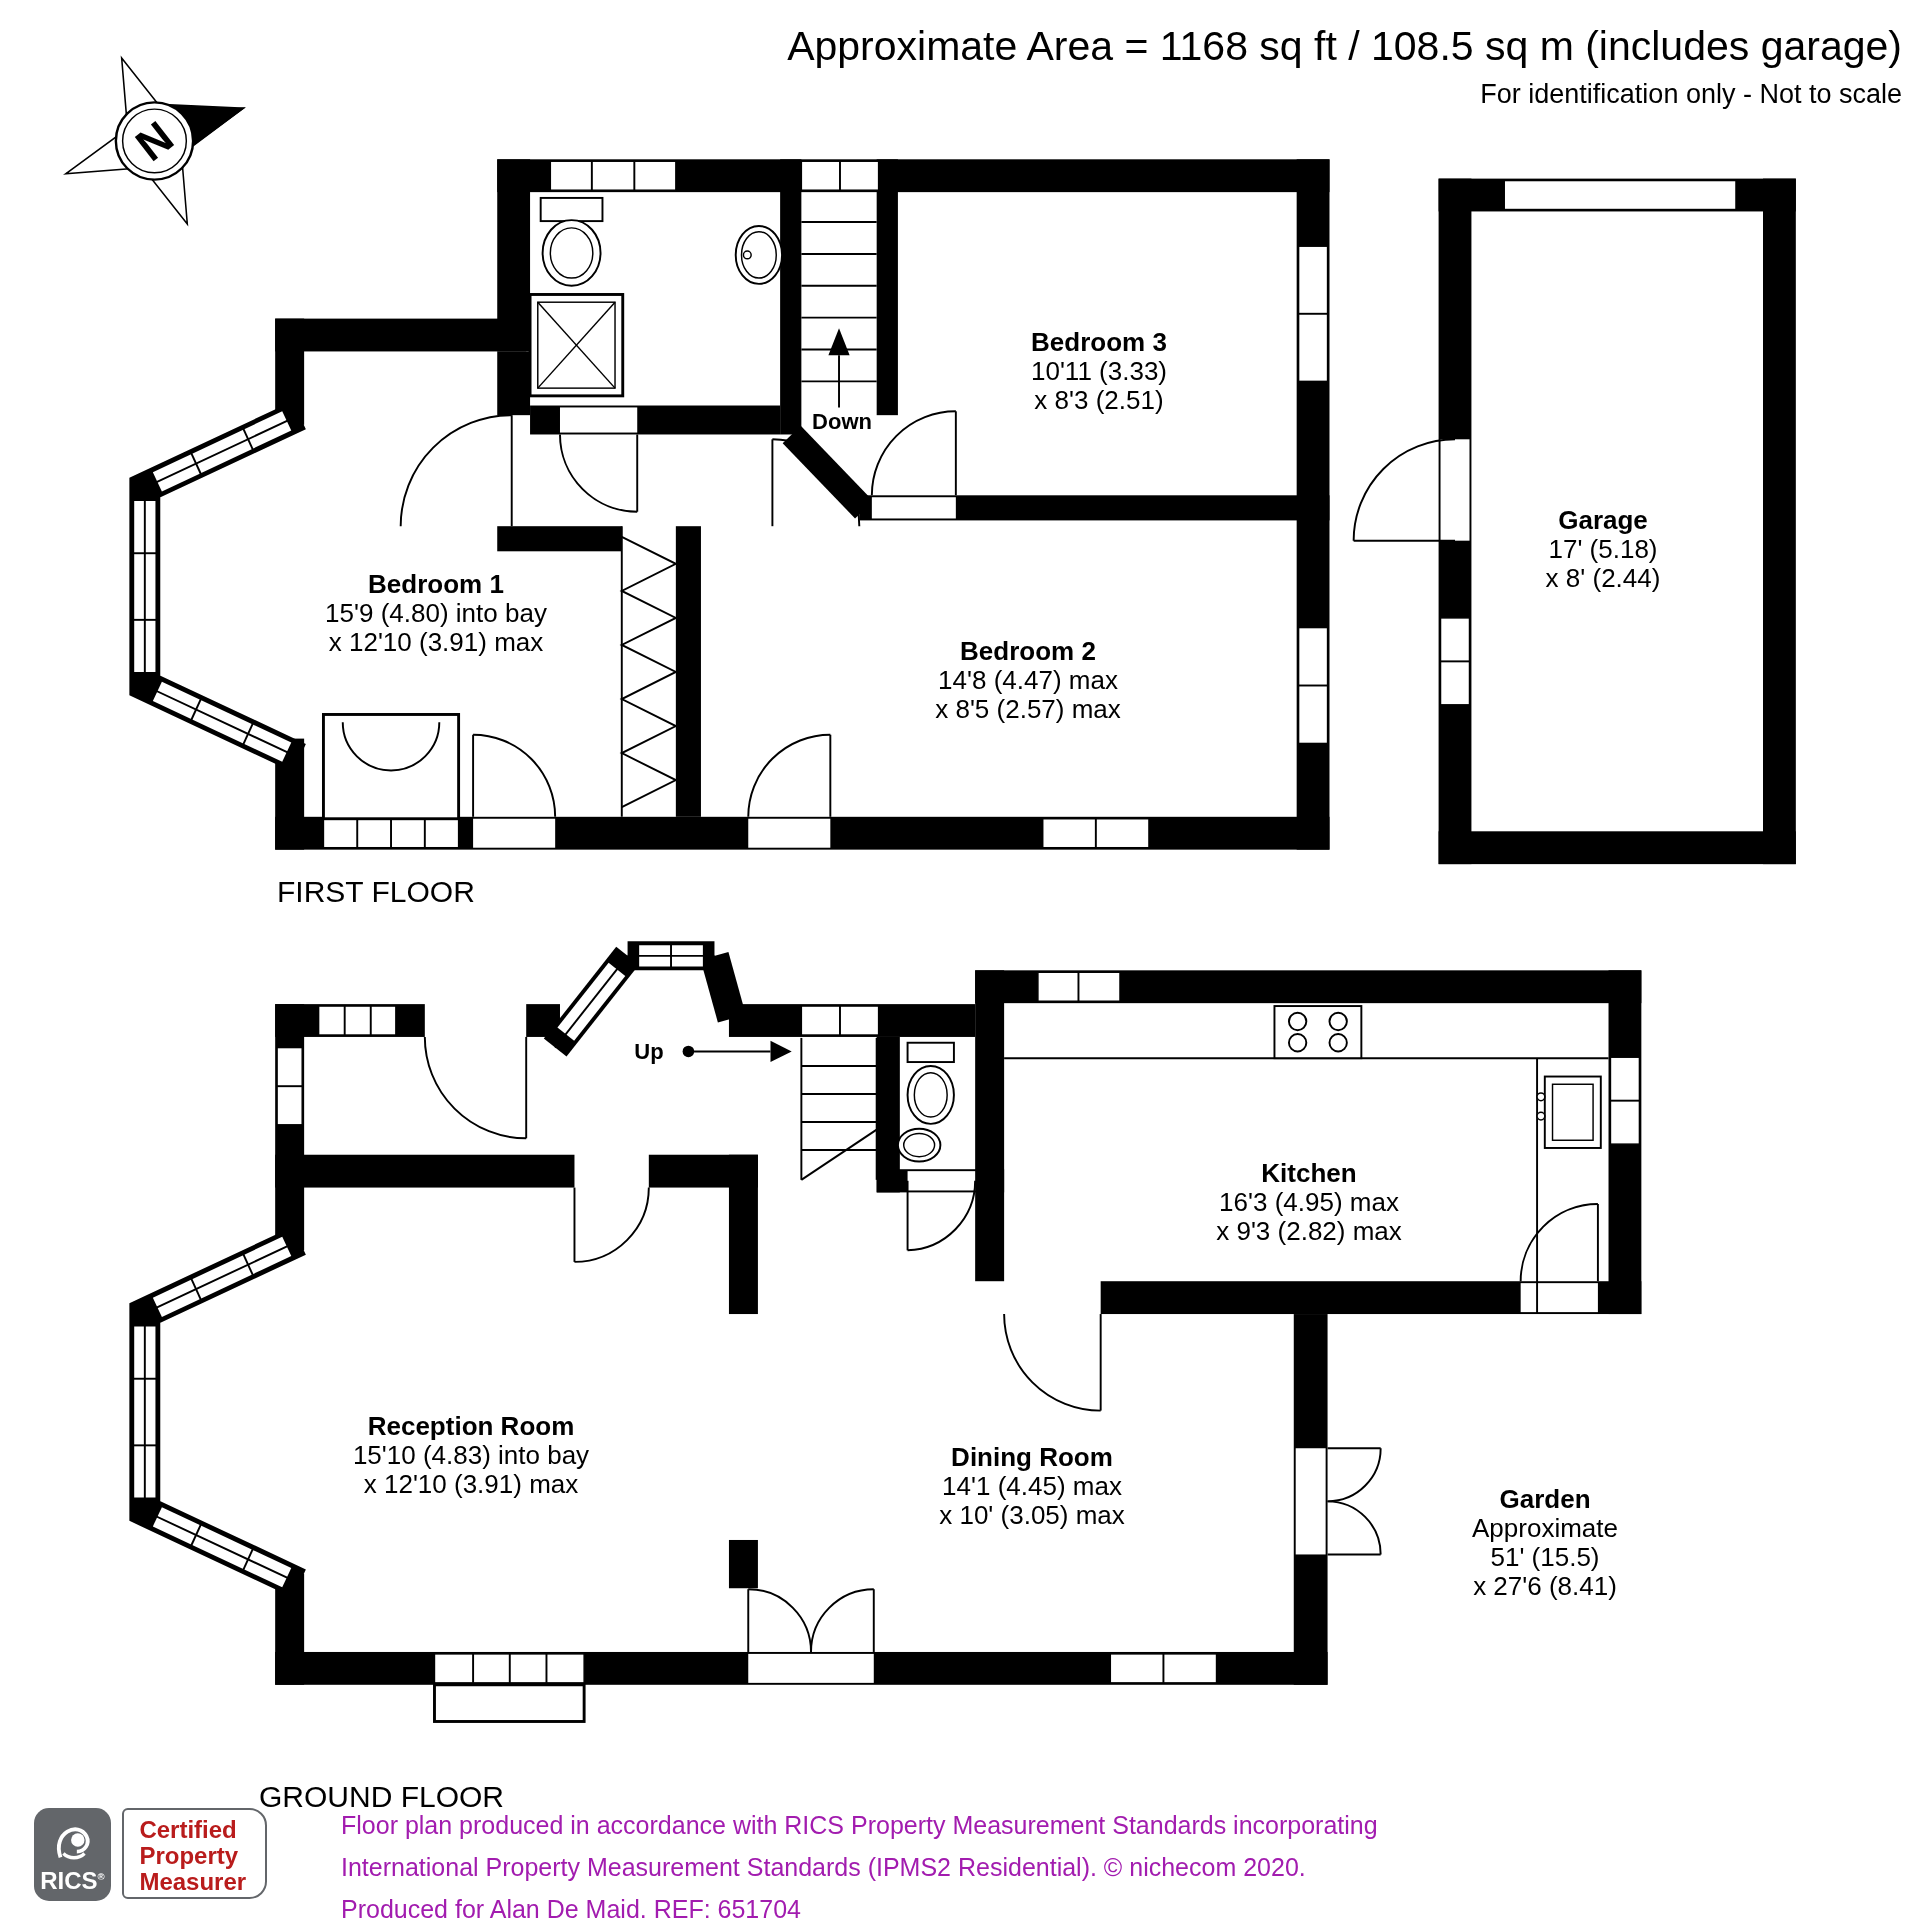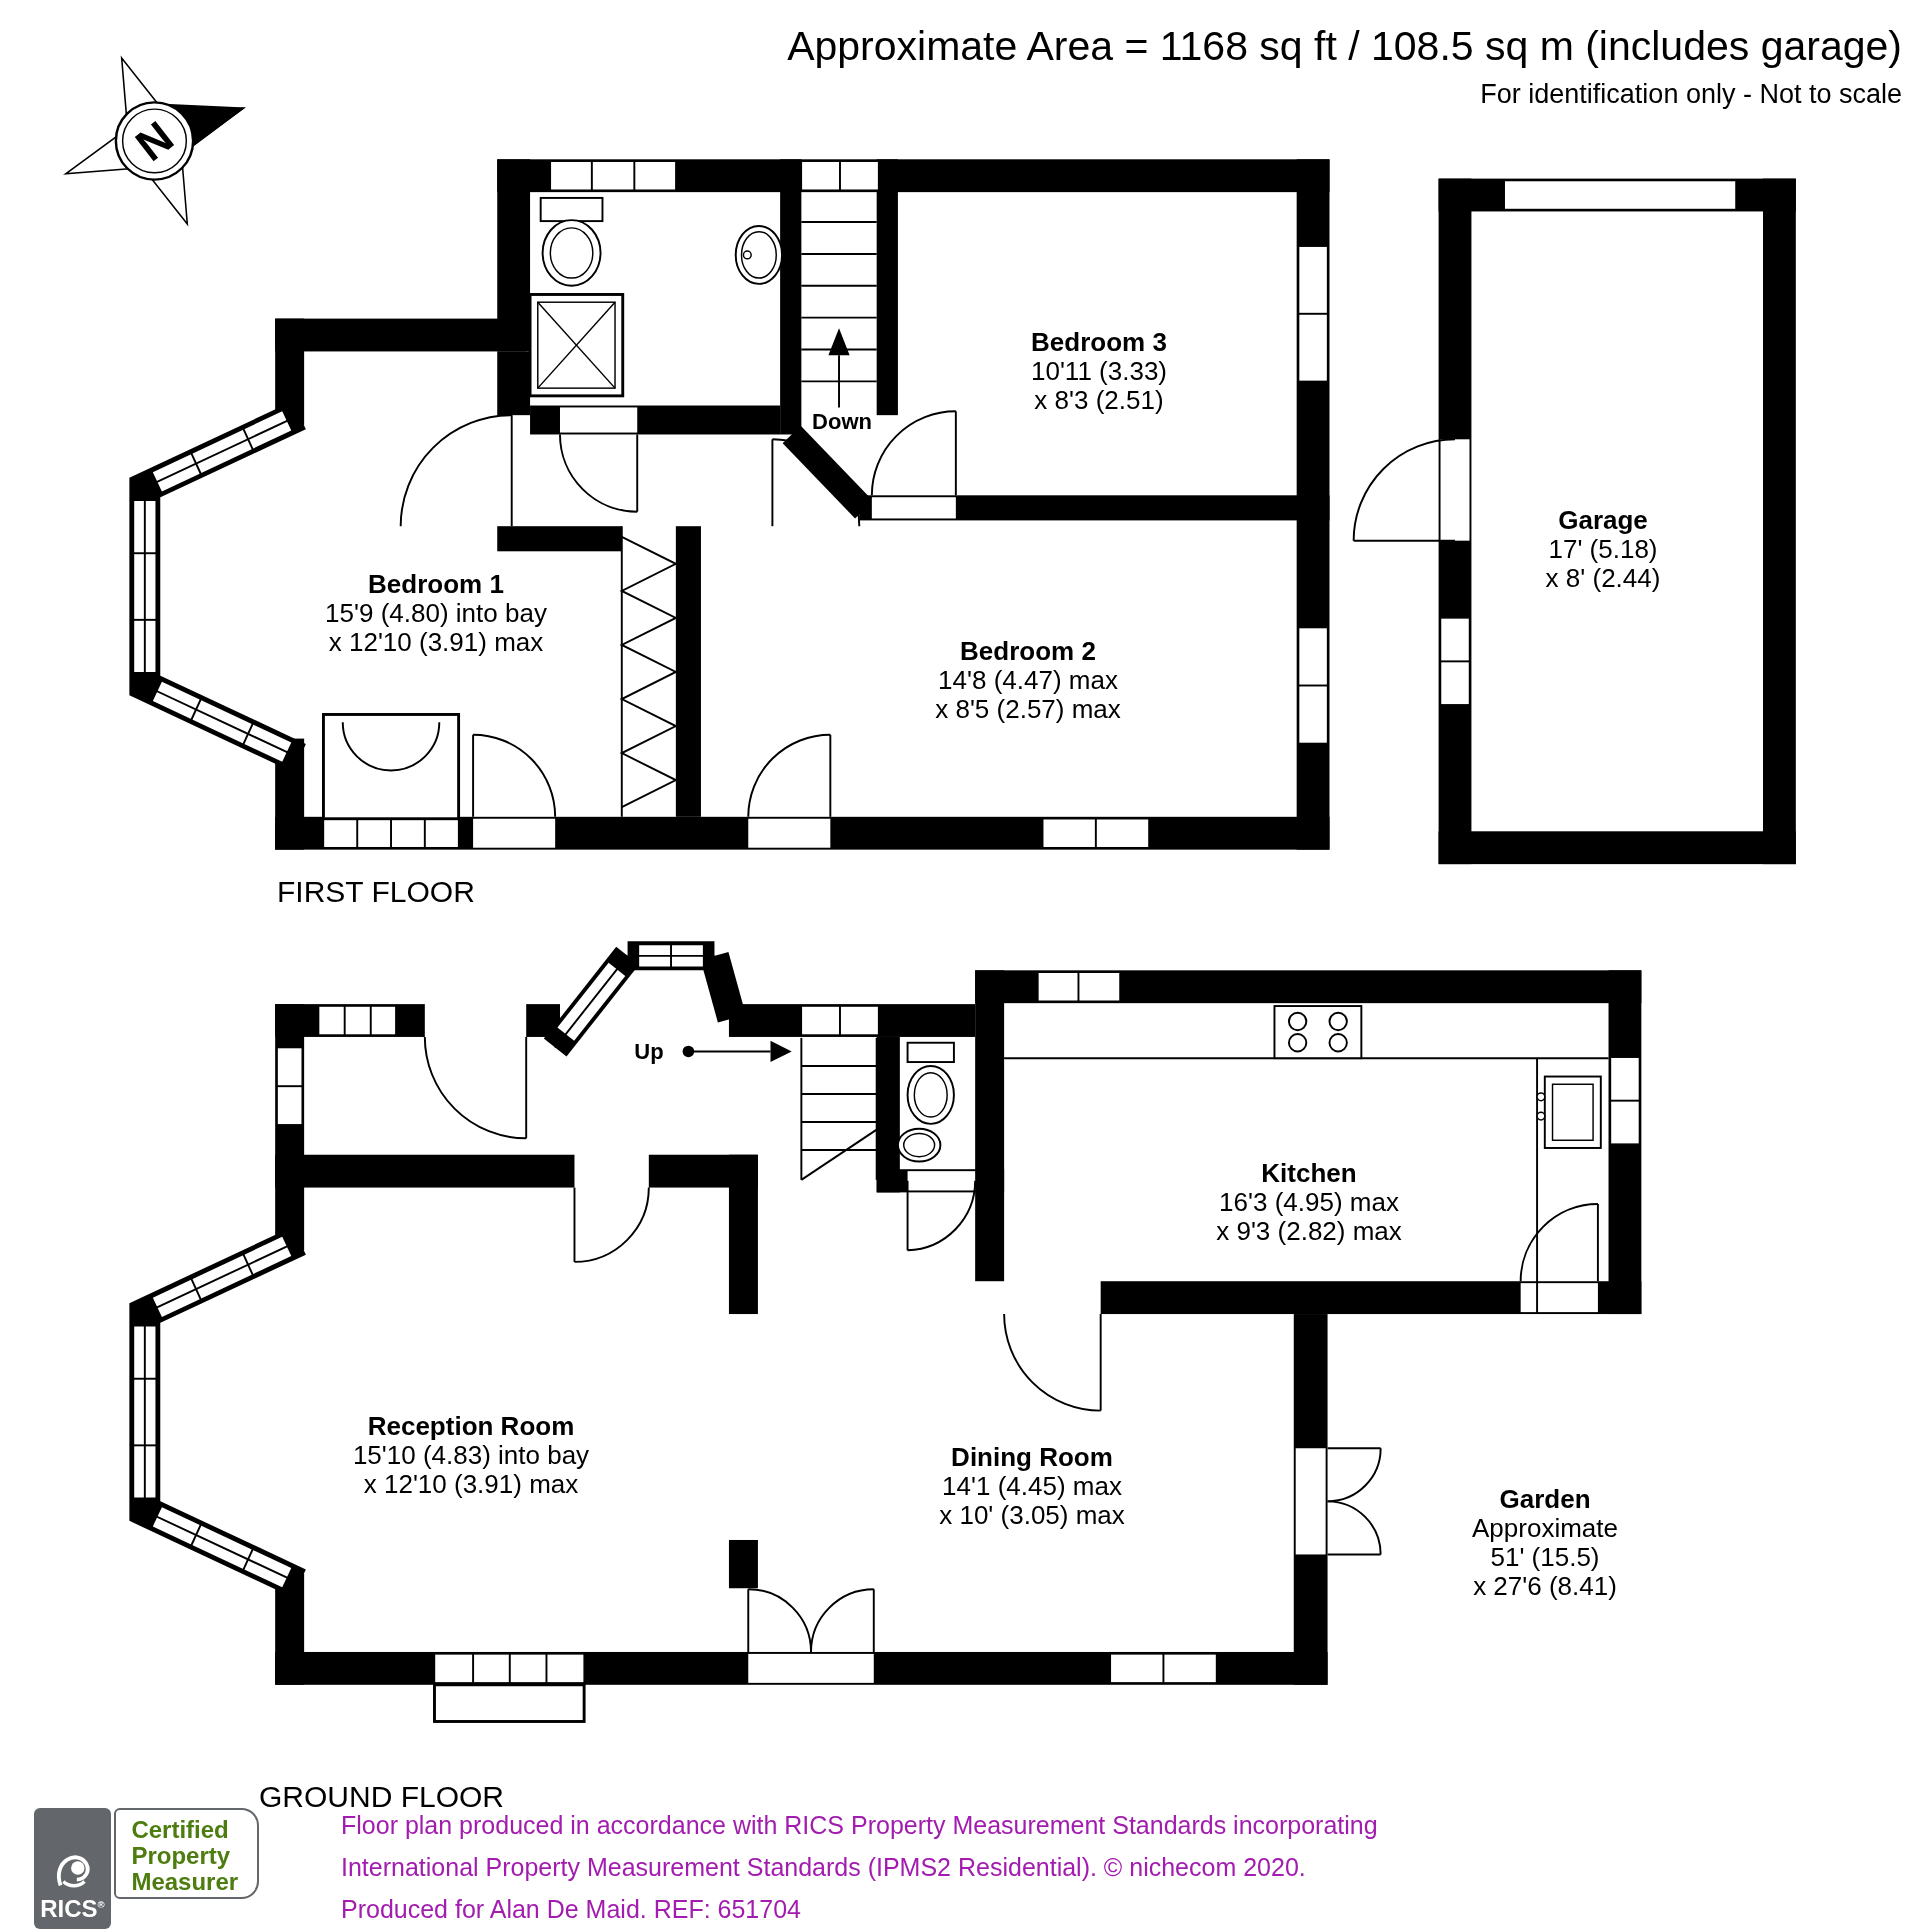--- a/index.html
+++ b/index.html
@@ -8,26 +8,26 @@
   #plan-svg{position:absolute;left:0;top:0;}
   .hdr-title{position:absolute;top:23px;right:29px;font-size:41px;letter-spacing:0;}
   .hdr-sub{position:absolute;top:79px;right:29px;font-size:27px;}
   .lbl{position:absolute;transform:translateX(-50%);text-align:center;
        font-size:26px;line-height:29px;white-space:nowrap;}
   .lbl .name{font-weight:bold;margin-top:31px;}
   .floor-title{position:absolute;font-weight:normal;font-size:30px;}
   .stair-lbl{position:absolute;transform:translateX(-50%);font-weight:bold;font-size:22px;}
   .footer-text{position:absolute;left:341px;top:1804px;font-size:25px;line-height:42px;color:#a21caf;}
   .badge{position:absolute;left:34px;top:1808px;display:flex;}
-  .rics-box{width:77px;height:121px;background:#63666a;border-radius:6px;
+  .rics-box{width:77px;height:93px;background:#63666a;border-radius:15px;
             display:flex;flex-direction:column;align-items:center;justify-content:flex-end;}
   .rics-org{color:#fff;font-weight:bold;font-size:24px;line-height:24px;margin-bottom:7.7px;}
   .rics-org sup{font-size:9.7px;}
-  .cpm-box{width:126px;height:73px;margin-left:3px;background:#fff;border:2.9px solid #63666a;
-           border-radius:5.8px 17.4px 17.4px 5.8px;padding:6.8px 0 6.8px 15.4px;color:#4d7c0f;
+  .cpm-box{width:126px;height:73px;margin-left:11px;background:#fff;border:2.9px solid #63666a;
+           border-radius:5.8px 17.4px 17.4px 5.8px;padding:6.8px 0 6.8px 15.4px;color:#b91c1c;
            font-weight:bold;font-size:24px;line-height:26px;}
 </style>
 </head>
 <body>
 
 <div id="page">
 
   <svg id="plan-svg" width="1931" height="1931" viewBox="0 0 2000 2000">
 
     <g stroke="#000" stroke-width="1.6" fill="#fff">

